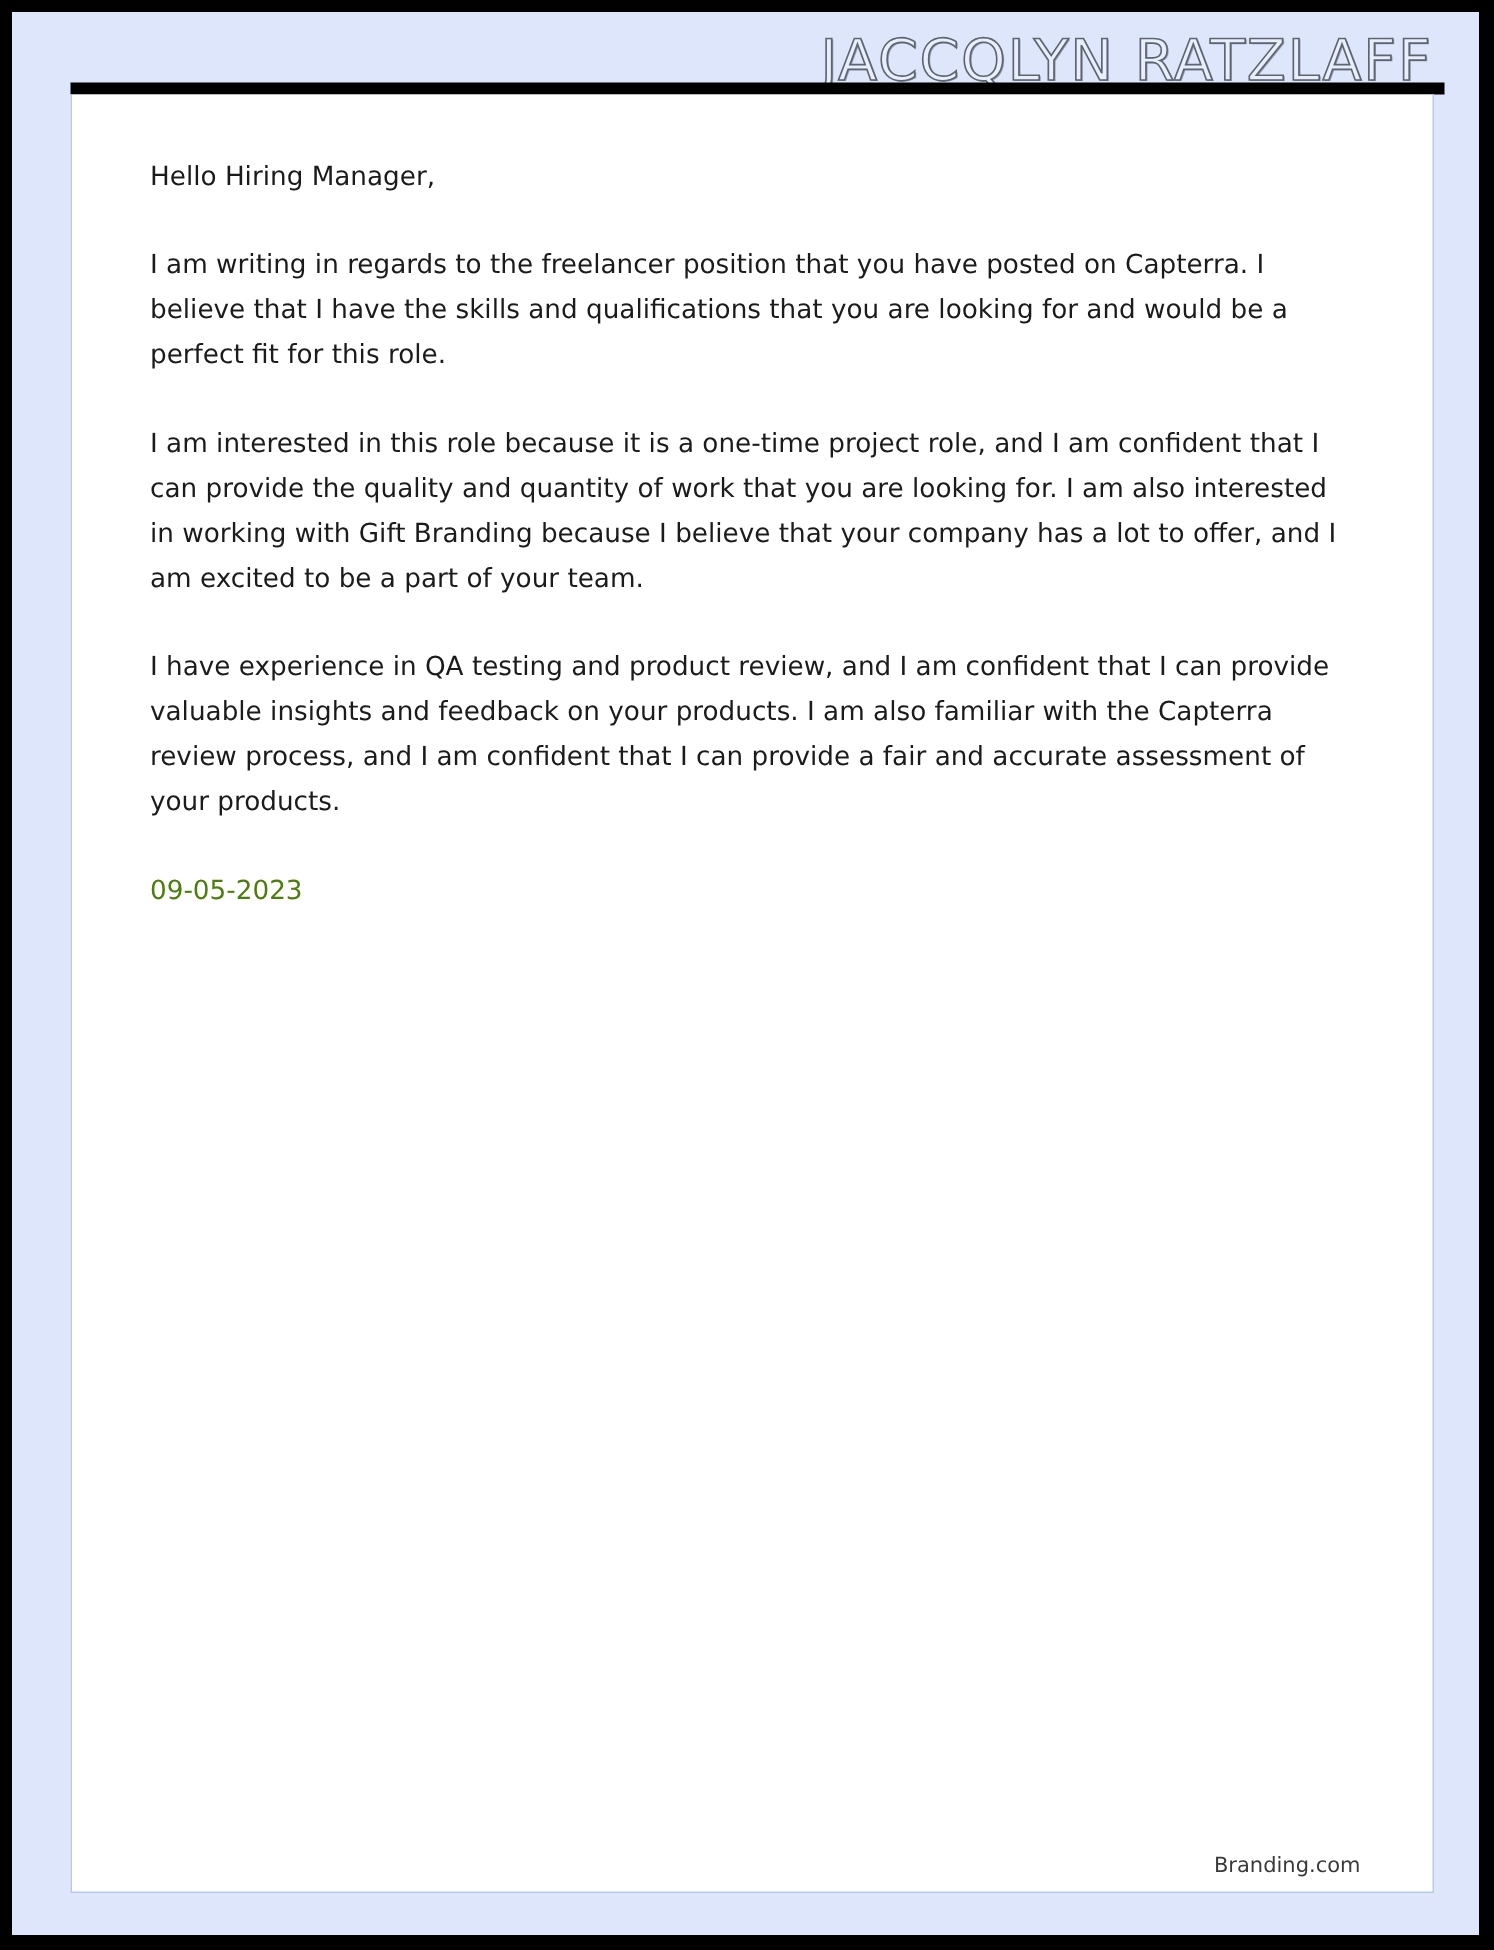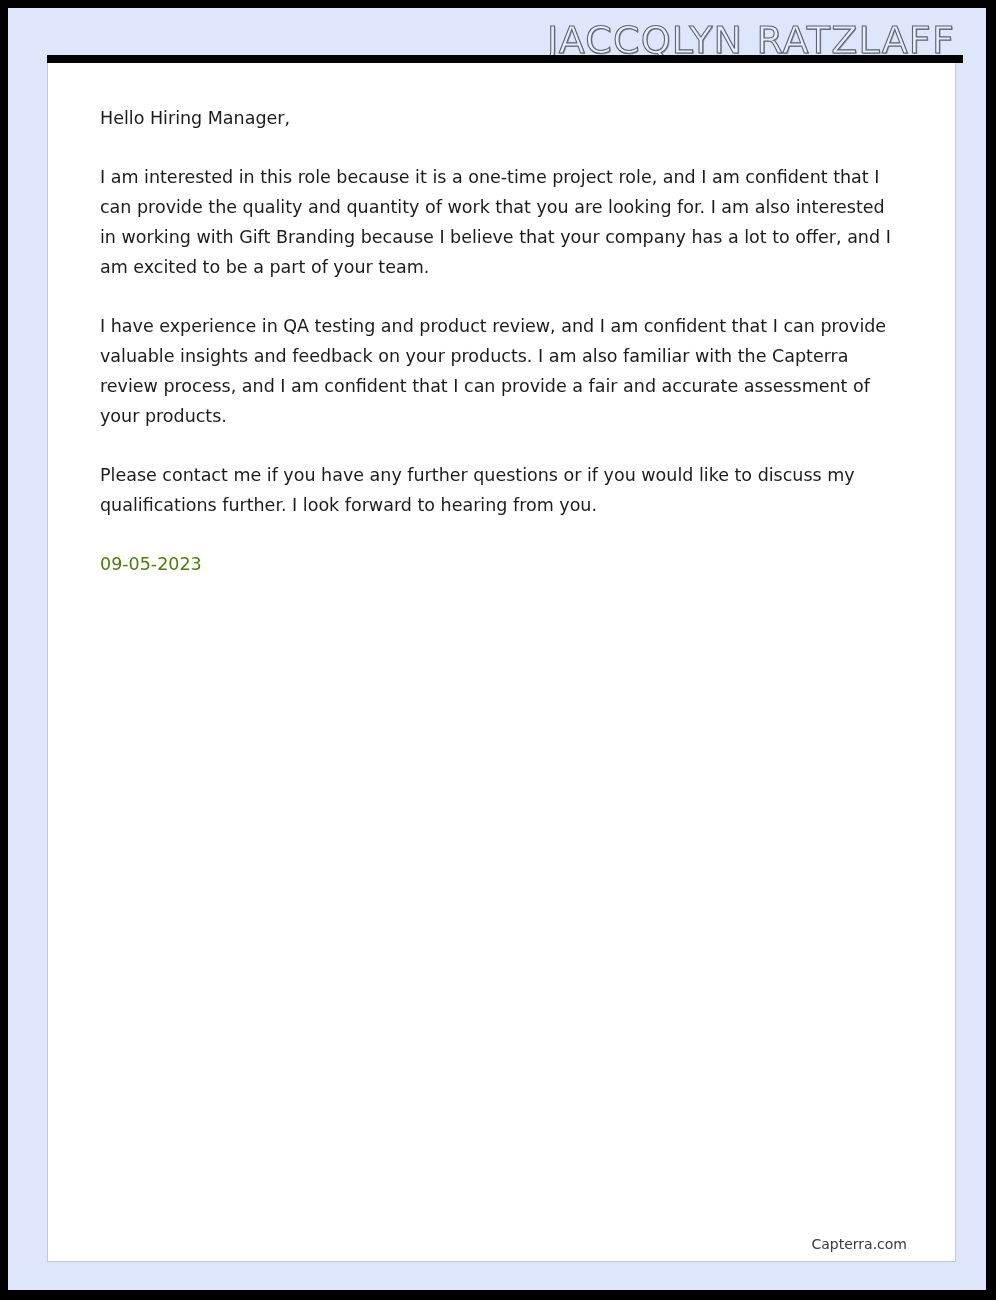--- a/index.html
+++ b/index.html
@@ -123,29 +123,29 @@
       <div class="applicant-name">JACCQLYN RATZLAFF</div>
     </div>
 
     <div class="header-rule"></div>
 
     <div class="letter-card">
       <div class="letter-body">
 
         <p class="salutation">Hello Hiring Manager,</p>
 
+        <p class="letter-paragraph">I am writing in regards to the freelancer position that you have posted on Capterra. I believe that I have the skills and qualifications that you are looking for and would be a perfect fit for this role.</p>
 
         <p class="letter-paragraph">I am interested in this role because it is a one-time project role, and I am confident that I can provide the quality and quantity of work that you are looking for. I am also interested in working with Gift Branding because I believe that your company has a lot to offer, and I am excited to be a part of your team.</p>
 
         <p class="letter-paragraph">I have experience in QA testing and product review, and I am confident that I can provide valuable insights and feedback on your products. I am also familiar with the Capterra review process, and I am confident that I can provide a fair and accurate assessment of your products.</p>
 
 
-        <p class="letter-paragraph">Please contact me if you have any further questions or if you would like to discuss my qualifications further. I look forward to hearing from you.</p>
 
         <p class="letter-date">09-05-2023</p>
 
       </div>
 
-      <div class="letter-footer">Capterra.com</div>
+      <div class="letter-footer">Branding.com</div>
     </div>
 
   </div>
 </div>
 
 </body></html>

